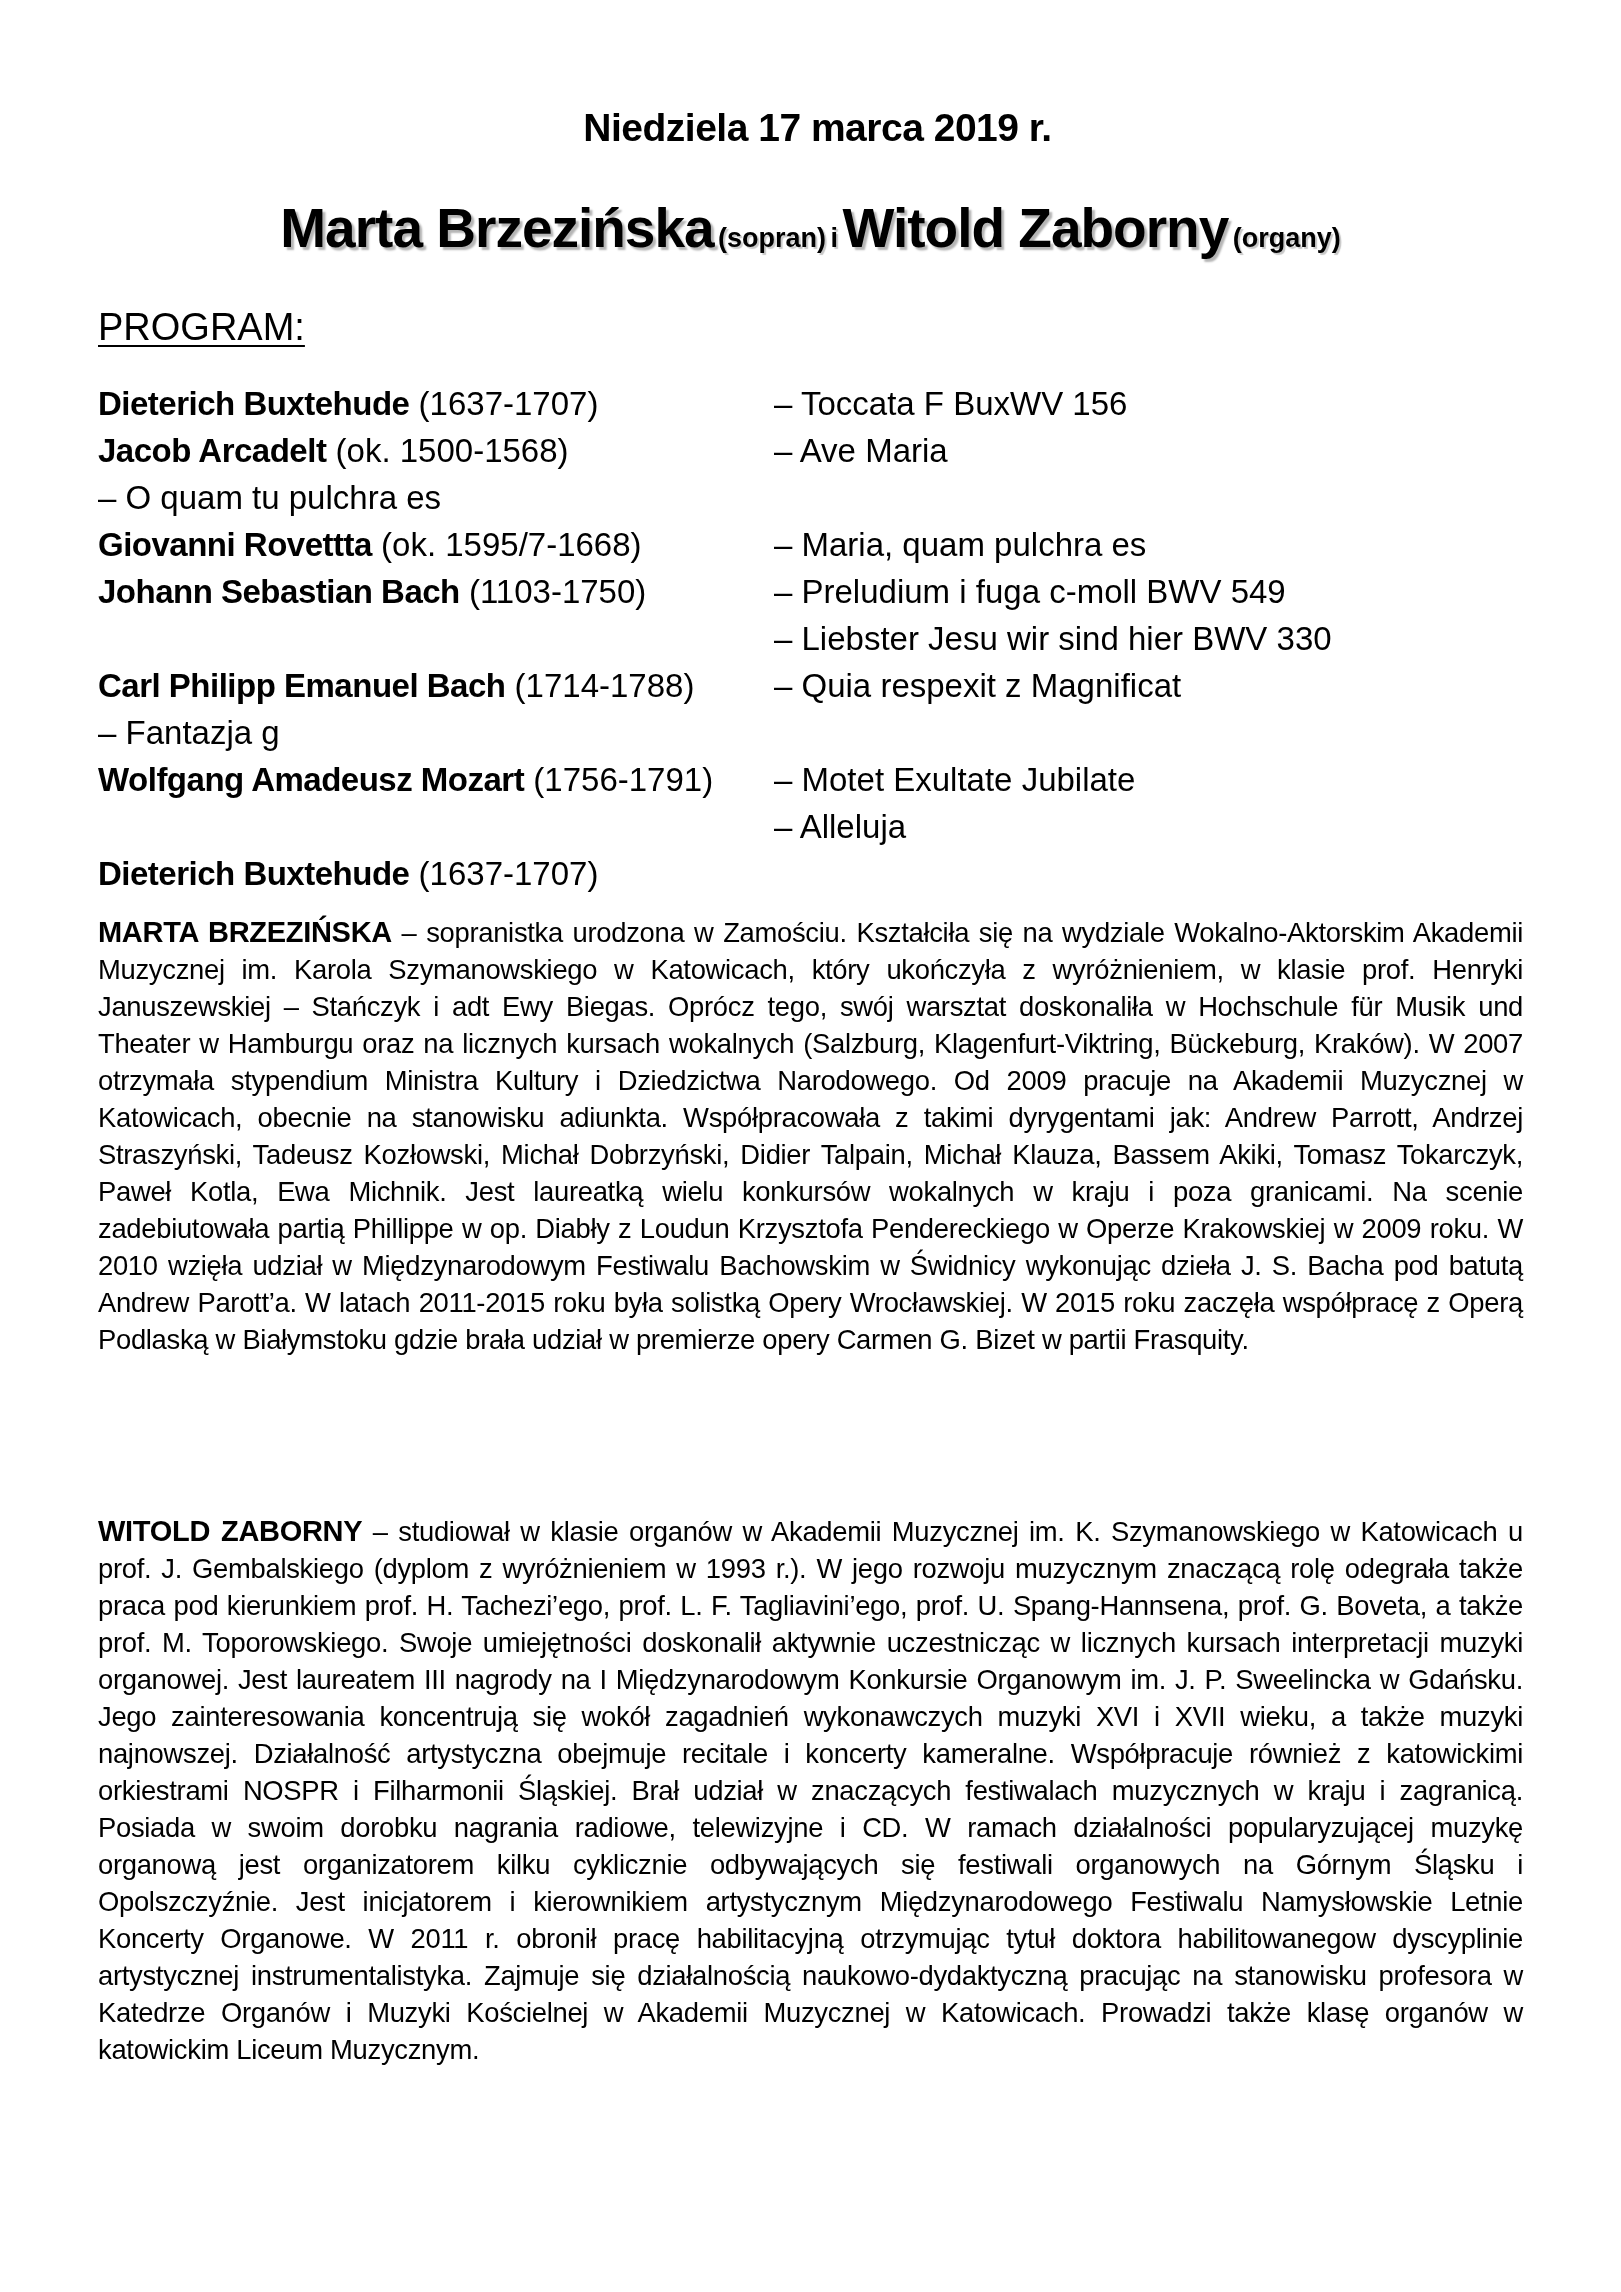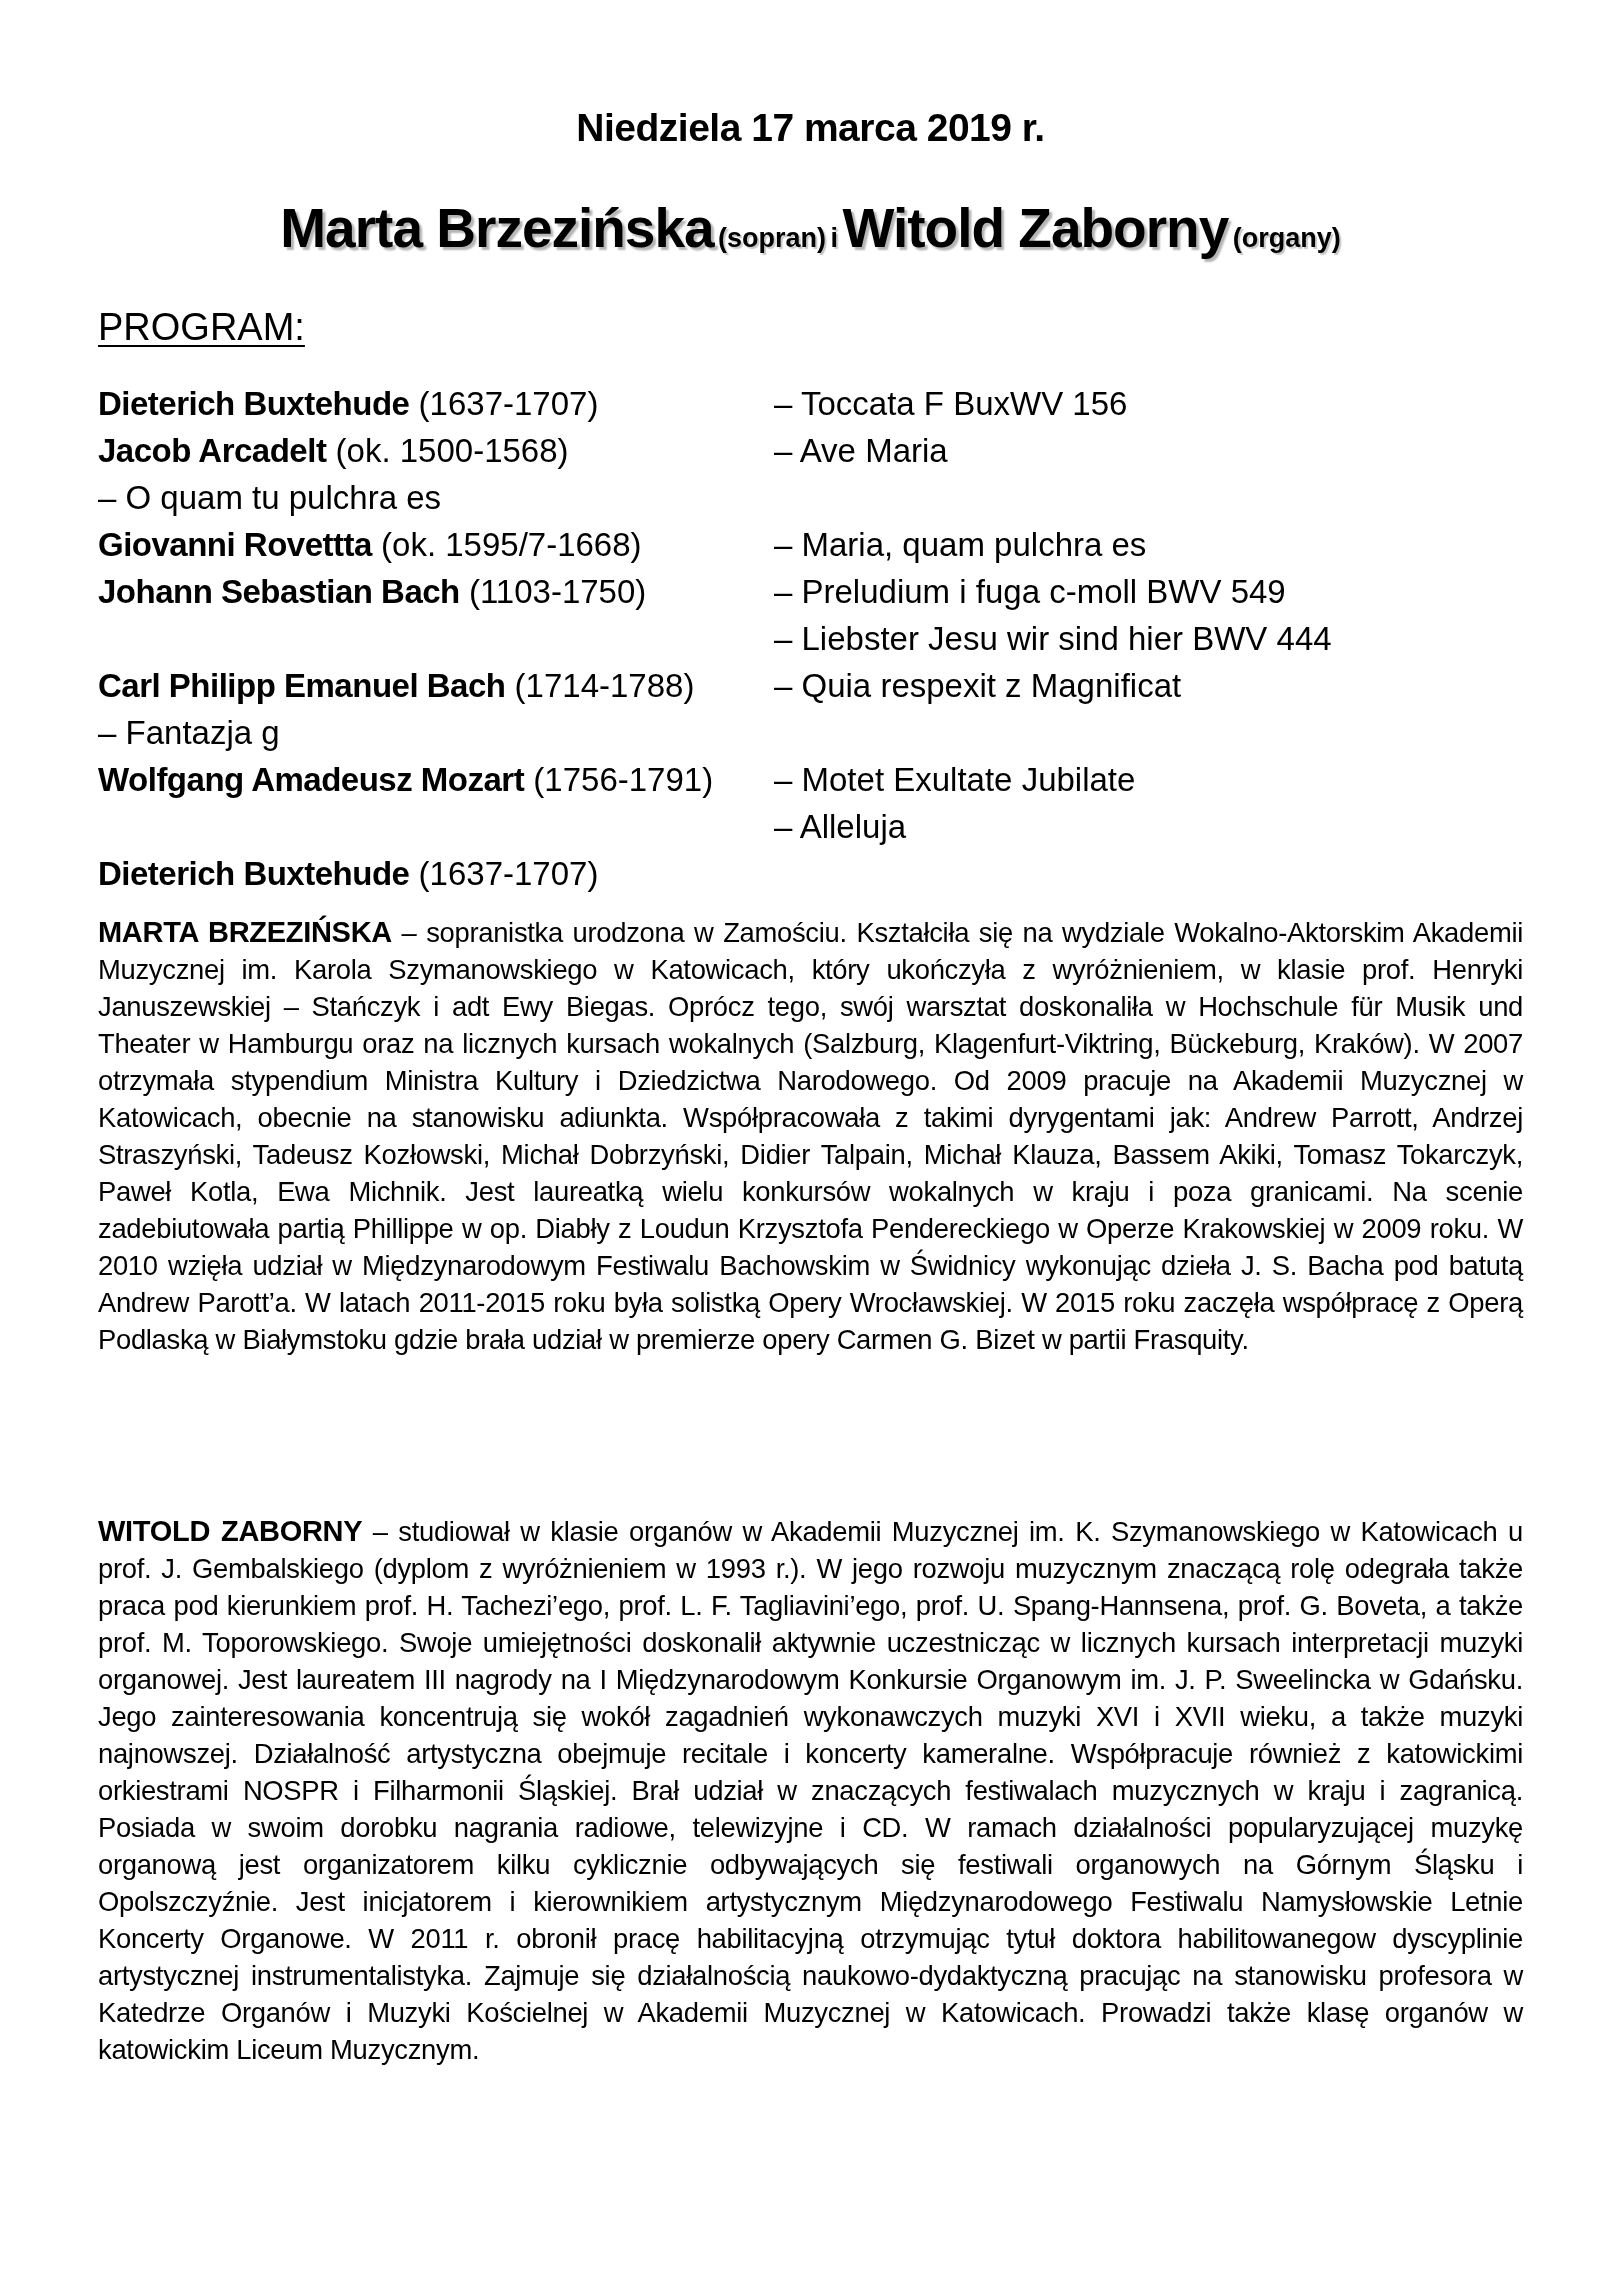--- a/index.html
+++ b/index.html
@@ -1,18 +1,18 @@
 <!DOCTYPE html>
 <html><head>
 <meta charset="utf-8">
 <style>
   html, body { margin: 0; padding: 0; background: #ffffff; }
   body { width: 1621px; height: 2293px; position: relative; overflow: hidden; color: #000; font-family: "Liberation Sans", "DejaVu Sans", sans-serif; }
   .page { position: absolute; left: 98px; top: 0; width: 1425px; }
-  .date-line { position: absolute; top: 106px; left: 0; width: 1425px; text-align: center; font-weight: bold; font-size: 39px; letter-spacing: -0.5px; }
+  .date-line { position: absolute; top: 106px; left: 7px; width: 1425px; text-align: center; font-weight: bold; font-size: 39px; letter-spacing: -0.5px; }
   .main-title { position: absolute; top: 196px; left: 0; width: 1425px; text-align: center; white-space: nowrap; }
   .main-title .name { font-weight: bold; font-size: 55px; letter-spacing: -1px; text-shadow: 2.9px 2.9px 2px #b5b5b5; }
   .main-title .role { font-weight: bold; font-size: 27px; text-shadow: 2px 2px 1px #c8c8c8; }
   .program-label { position: absolute; top: 306px; left: 0; font-size: 38px; text-decoration: underline; text-decoration-thickness: 2px; text-underline-offset: 4.9px; }
   .program { position: absolute; top: 380px; left: 0; width: 1425px; }
   .prow { display: flex; height: 47px; line-height: 47px; font-size: 33px; white-space: nowrap; }
   .prow .composer { width: 676px; }
   .prow .composer .cname { font-weight: bold; letter-spacing: -0.5px; }
   .prow .composer .dates { font-weight: normal; }
   .prow .work { flex: 1; }
@@ -53,21 +53,21 @@
     <div class="prow">
       <div class="composer"><span class="cname">Giovanni Rovettta</span> <span class="dates">(ok. 1595/7-1668)</span></div>
       <div class="work">–  Maria, quam pulchra es</div>
     </div>
     <div class="prow">
       <div class="composer"><span class="cname">Johann Sebastian Bach</span> <span class="dates">(1103-1750)</span></div>
       <div class="work">– Preludium i fuga c-moll BWV 549</div>
     </div>
     <div class="prow">
       <div class="composer"><span class="cname"></span> <span class="dates"></span></div>
-      <div class="work">–  Liebster Jesu wir sind hier BWV 444</div>
+      <div class="work">–  Liebster Jesu wir sind hier BWV 330</div>
     </div>
     <div class="prow">
       <div class="composer"><span class="cname">Carl Philipp Emanuel Bach</span> <span class="dates">(1714-1788)</span></div>
       <div class="work">–  Quia respexit z Magnificat</div>
     </div>
     <div class="prow">
       <div class="work">–  Fantazja g</div>
     </div>
     <div class="prow">
       <div class="composer"><span class="cname">Wolfgang Amadeusz Mozart</span> <span class="dates">(1756-1791)</span></div>

